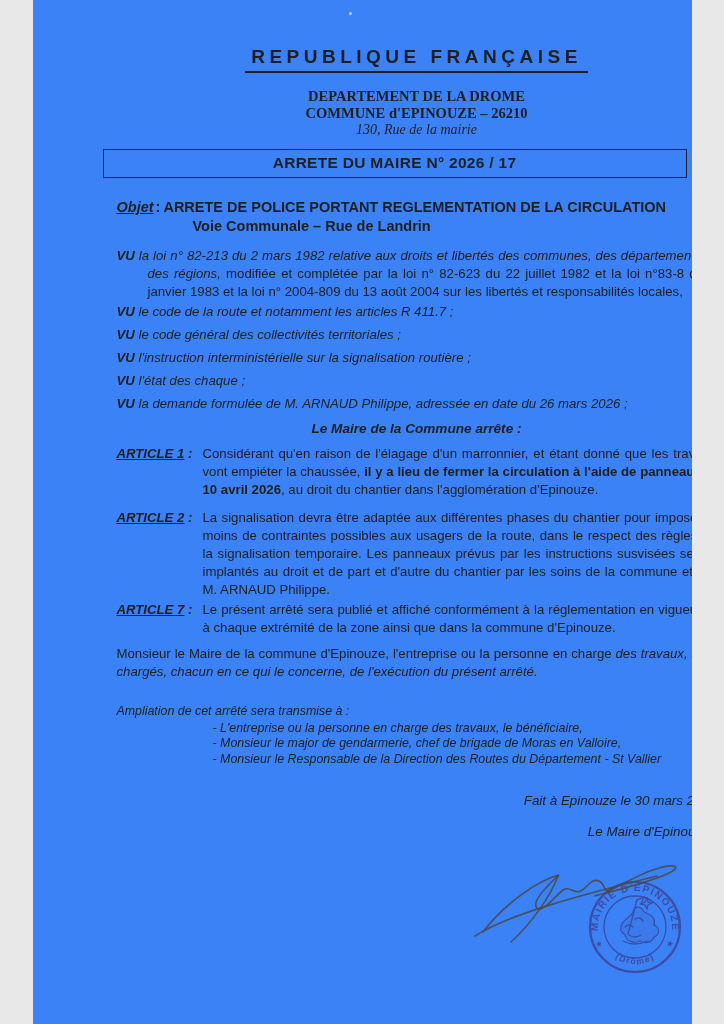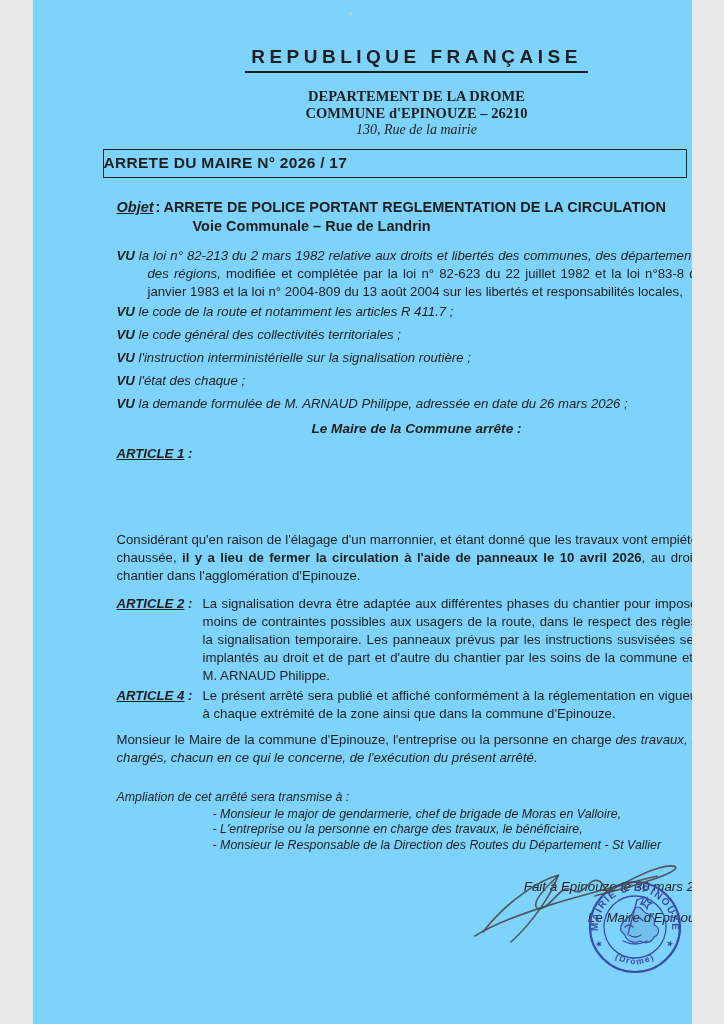--- a/index.html
+++ b/index.html
@@ -5,21 +5,21 @@
   :root{
     --ink:#1f1f1f;
     --stamp-blue:#3c4da6;
     --sig:#4a4a4a;
   }
   html,body{margin:0;padding:0;background:#e8e8e8;}
   .page{
     position:relative;
     width:659px;height:1024px;
     margin:0 auto;
-    background:#7dd3fc;
+    background:#3b82f6;
     color:var(--ink);
     font-family:"Liberation Sans", sans-serif;
     overflow:hidden;
     box-sizing:border-box;
     padding:46px 40px 0 84px;
   }
   .content{width:600px;}
 
   
   .hdr{text-align:center;}
@@ -39,20 +39,21 @@
     font-family:"Liberation Serif", serif;
     font-style:italic;font-size:14px;line-height:15px;
   }
   .hdr .gap1{height:15px;}
 
   
   .title-box{
     margin:12px 0 0 -14px;
     width:584px;box-sizing:border-box;
     border:1.5px solid #222;
+    text-align:center;
     padding:4px 0 5px 0;
   }
   .title-box span{font-size:15.5px;font-weight:bold;letter-spacing:.3px;}
 
   
   .objet{
     margin-top:20px;
     padding-left:76px;text-indent:-76px;
     font-size:14.5px;font-weight:bold;line-height:19px;
   }
@@ -77,21 +78,21 @@
 
   
   .articles{margin-top:9px;}
   .article{display:flex;font-size:13.2px;line-height:18px;}
   .article .alabel{
     width:86px;flex:0 0 86px;
     font-weight:bold;font-style:italic;white-space:nowrap;
   }
   .article .alabel .u{text-decoration:underline;}
   .article .abody{flex:1;text-align:justify;}
-  .art-1{margin-bottom:10px;flex-direction:column;}
+  .art-1{margin-bottom:10px;}
   .art-2{margin-bottom:2px;}
   .art-3{margin-bottom:8px;}
   .abody .b{font-weight:bold;}
   .abody .it{font-style:italic;}
 
   
   .ampliation{margin-top:23px;font-style:italic;font-size:12.4px;line-height:15.5px;}
   .ampliation .items{margin-left:96px;margin-top:1px;}
 
   .place-date{
@@ -156,33 +157,33 @@
     <div class="articles">
       <div class="article art-1">
         <div class="alabel"><span class="u">ARTICLE 1</span>&nbsp;<span>:</span></div>
         <div class="abody"><span>Considérant qu'en raison de l'élagage d'un marronnier, et étant donné que les travaux vont empiéter la chaussée, </span><span class="b">il y a lieu de fermer la circulation à l'aide de panneaux le 10 avril 2026</span><span>, au droit du chantier dans l'agglomération d'Epinouze.</span></div>
       </div>
       <div class="article art-2">
         <div class="alabel"><span class="u">ARTICLE 2</span>&nbsp;<span>:</span></div>
         <div class="abody"><span>La signalisation devra être adaptée aux différentes phases du chantier pour imposer le moins de contraintes possibles aux usagers de la route, dans le respect des règles de la signalisation temporaire. Les panneaux prévus par les instructions susvisées seront implantés au droit et de part et d'autre du chantier par les soins de la commune et par M. ARNAUD Philippe.</span></div>
       </div>
       <div class="article art-3">
-        <div class="alabel"><span class="u">ARTICLE 4</span>&nbsp;<span>:</span></div>
+        <div class="alabel"><span class="u">ARTICLE 7</span>&nbsp;<span>:</span></div>
         <div class="abody"><span>Le présent arrêté sera publié et affiché conformément à la réglementation en vigueur et à chaque extrémité de la zone ainsi que dans la commune d'Epinouze.</span></div>
       </div>
       <div class="article art-4">
         <div class="abody"><span>Monsieur le Maire de la commune d'Epinouze, l'entreprise ou la personne en charge </span><span class="it">des travaux, sont chargés, chacun en ce qui le concerne, de l'exécution du présent arrêté.</span></div>
       </div>
     </div>
 
     <div class="ampliation">
       <div>Ampliation de cet arrêté sera transmise à :</div>
       <div class="items">
+        <div>- L'entreprise ou la personne en charge des travaux, le bénéficiaire,</div>
         <div>- Monsieur le major de gendarmerie, chef de brigade de Moras en Valloire,</div>
-        <div>- L'entreprise ou la personne en charge des travaux, le bénéficiaire,</div>
         <div>- Monsieur le Responsable de la Direction des Routes du Département - St Vallier</div>
       </div>
     </div>
 
     <div class="place-date">Fait à Epinouze le 30 mars 2026</div>
 
     <div class="signer">
       <div>Le Maire d'Epinouze</div>
     </div>
   </div>

